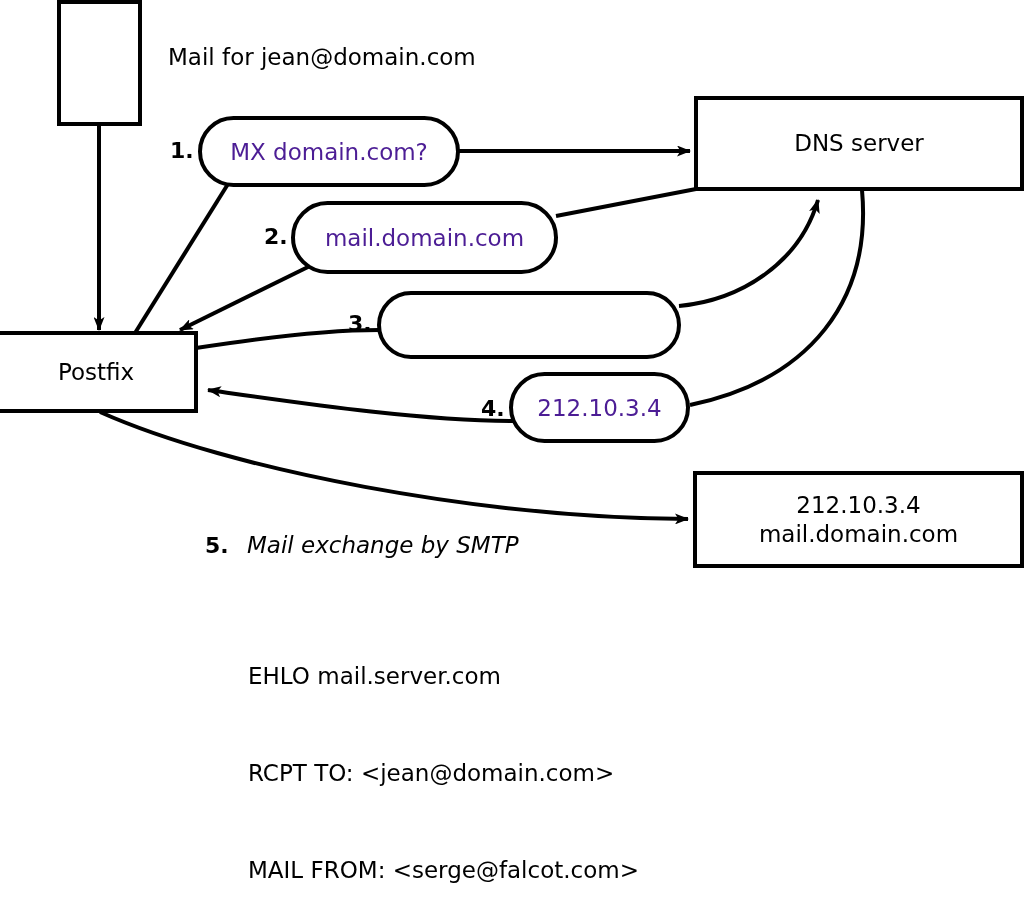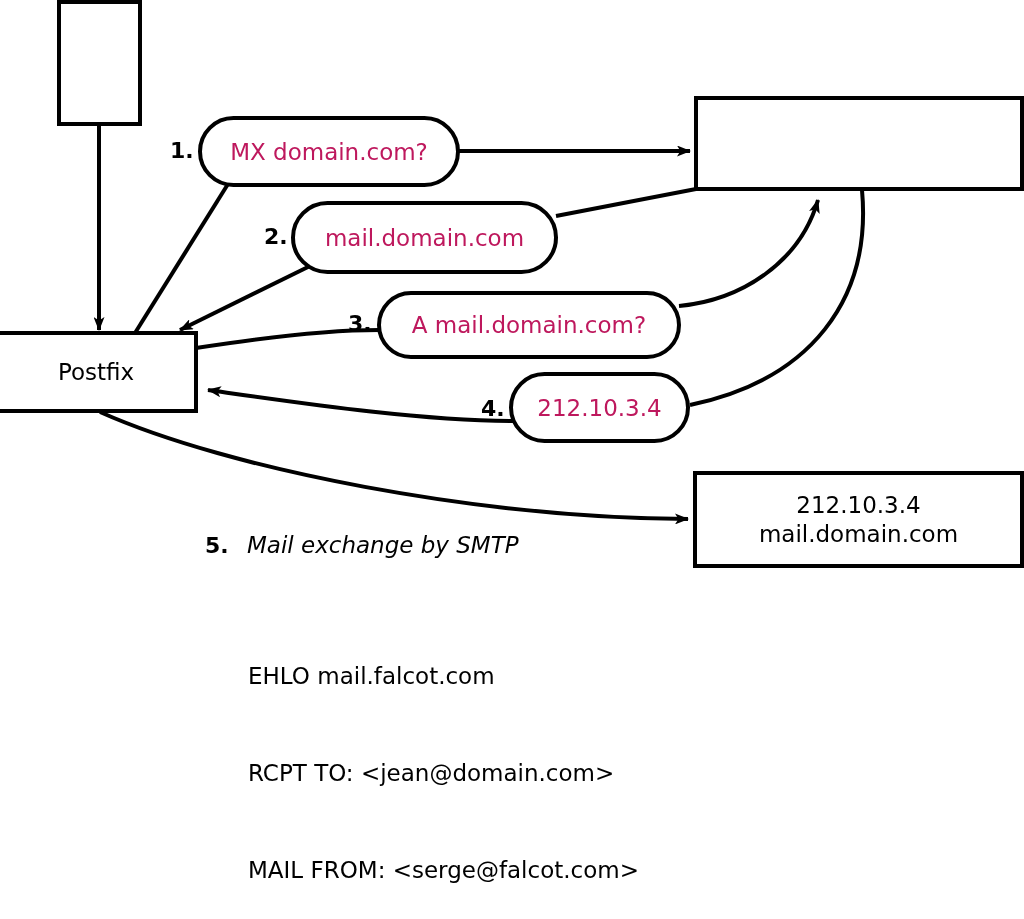--- a/index.html
+++ b/index.html
@@ -36,21 +36,21 @@
     line-height: 1.22;
     color: #000;
     white-space: pre;
   }
   .bubble-text {
     position: absolute;
     display: flex;
     align-items: center;
     justify-content: center;
     font-size: 23px;
-    color: #be185d;
+    color: #4c1d95;
     white-space: pre;
   }
   .step-num {
     position: absolute;
     font-size: 22px;
     font-weight: bold;
     color: #000;
     white-space: pre;
   }
   .plain-label {
@@ -107,44 +107,45 @@
 
     <path d="M679,306 C742,300 800,262 818,200" fill="none" stroke="#000" stroke-width="4" marker-end="url(#arrowFilled)"></path>
 
     <path d="M862,190 C872,300 810,380 690,405" fill="none" stroke="#000" stroke-width="4"></path>
 
     <path d="M513,421 C420,421 300,403 208,390" fill="none" stroke="#000" stroke-width="4" marker-end="url(#arrowFilled)"></path>
 
     <path d="M100,412 C230,470 480,518 688,519" fill="none" stroke="#000" stroke-width="4" marker-end="url(#arrowFilled)"></path>
   </svg>
 
+  <div class="plain-label" style="left:168px; top:44px;">Mail for jean@domain.com</div>
 
   <div class="node-text" style="left:-4px; top:333px; width:200px; height:78px;">Postfix</div>
 
+  <div class="node-text" style="left:696px; top:98px; width:326px; height:91px;">DNS server</div>
 
   <div class="node-text" style="left:695px; top:473px; width:327px; height:93px; flex-direction:column;">
     <span>212.10.3.4</span>
     <span>mail.domain.com</span>
   </div>
 
   <div class="step-num" style="left:170px; top:138px;">1.</div>
   <div class="step-num" style="left:264px; top:224px;">2.</div>
   <div class="step-num" style="left:348px; top:311px;">3.</div>
   <div class="step-num" style="left:481px; top:396px;">4.</div>
   <div class="step-num" style="left:205px; top:533px;">5.</div>
 
   <div class="bubble-text" style="left:200px; top:118px; width:258px; height:67px;">MX domain.com?</div>
   <div class="bubble-text" style="left:293px; top:203px; width:263px; height:69px;">mail.domain.com</div>
-  <div class="bubble-text" style="left:379px; top:293px; width:300px; height:64px;">A mail.domain.com?</div>
   <div class="bubble-text" style="left:511px; top:374px; width:177px; height:67px;">212.10.3.4</div>
 
   <div class="plain-label" style="left:247px; top:532px;font-style:italic;">Mail exchange by SMTP</div>
 
   <div class="transcript" style="left:248px; top:596px;">
-    <div>EHLO mail.falcot.com</div>
+    <div>EHLO mail.server.com</div>
     <div>RCPT TO: &lt;jean@domain.com&gt;</div>
     <div>MAIL FROM: &lt;serge@falcot.com&gt;</div>
     
     
     
     
     
     
     
     

